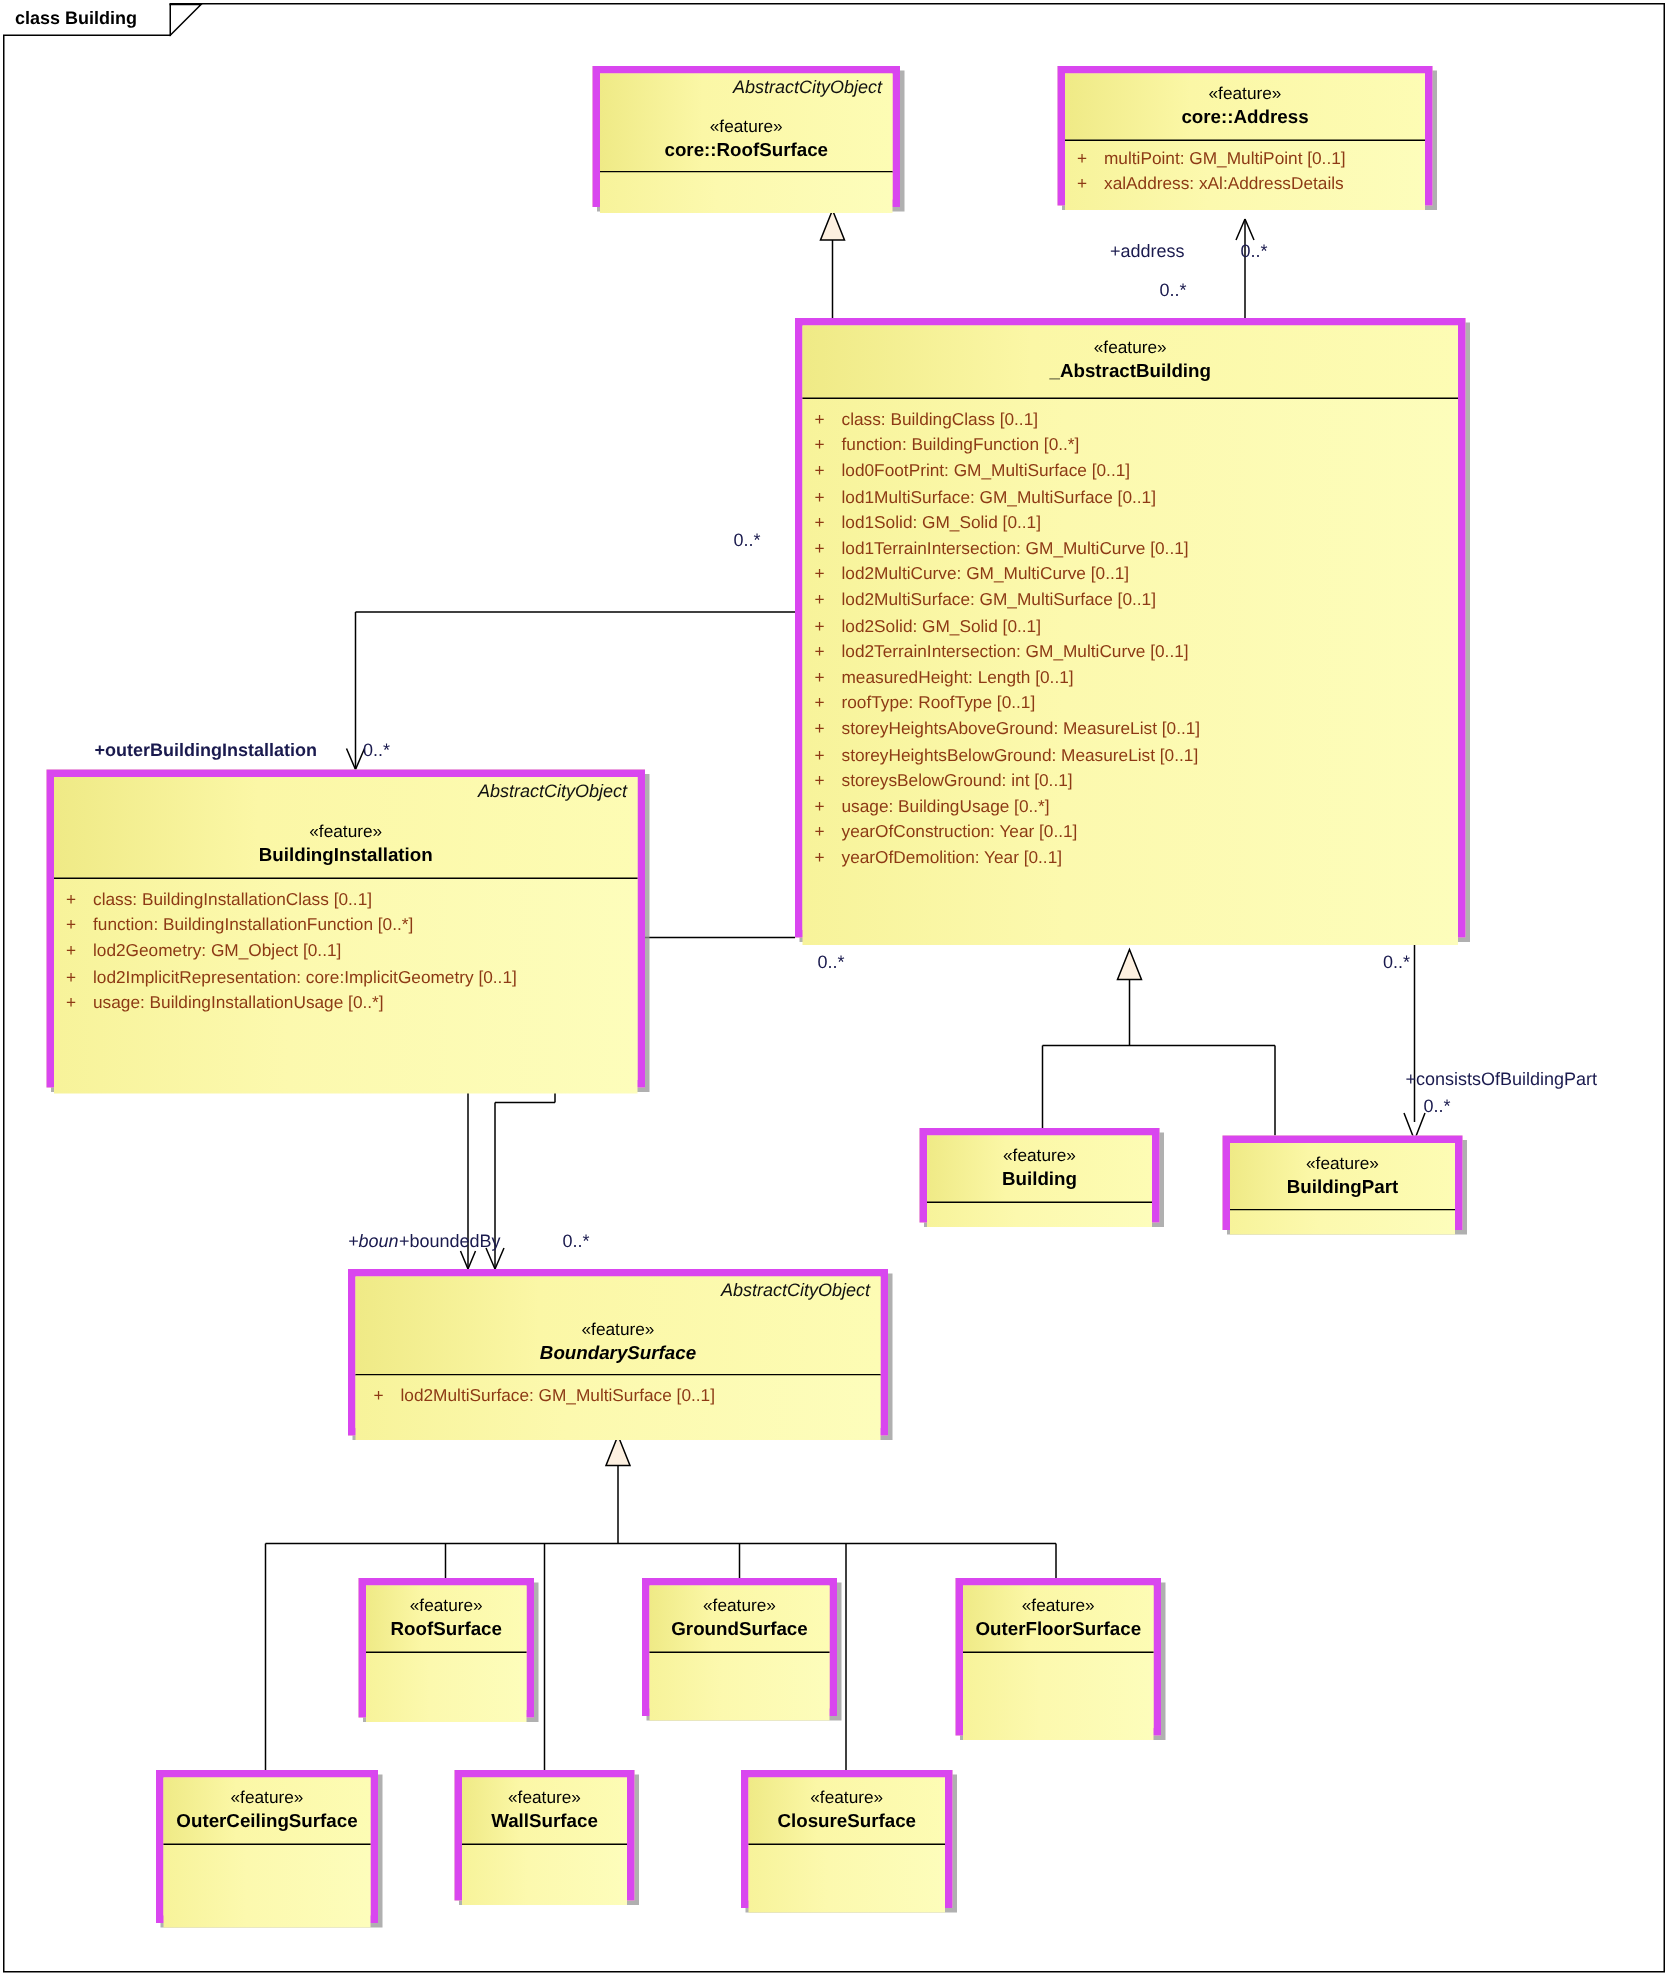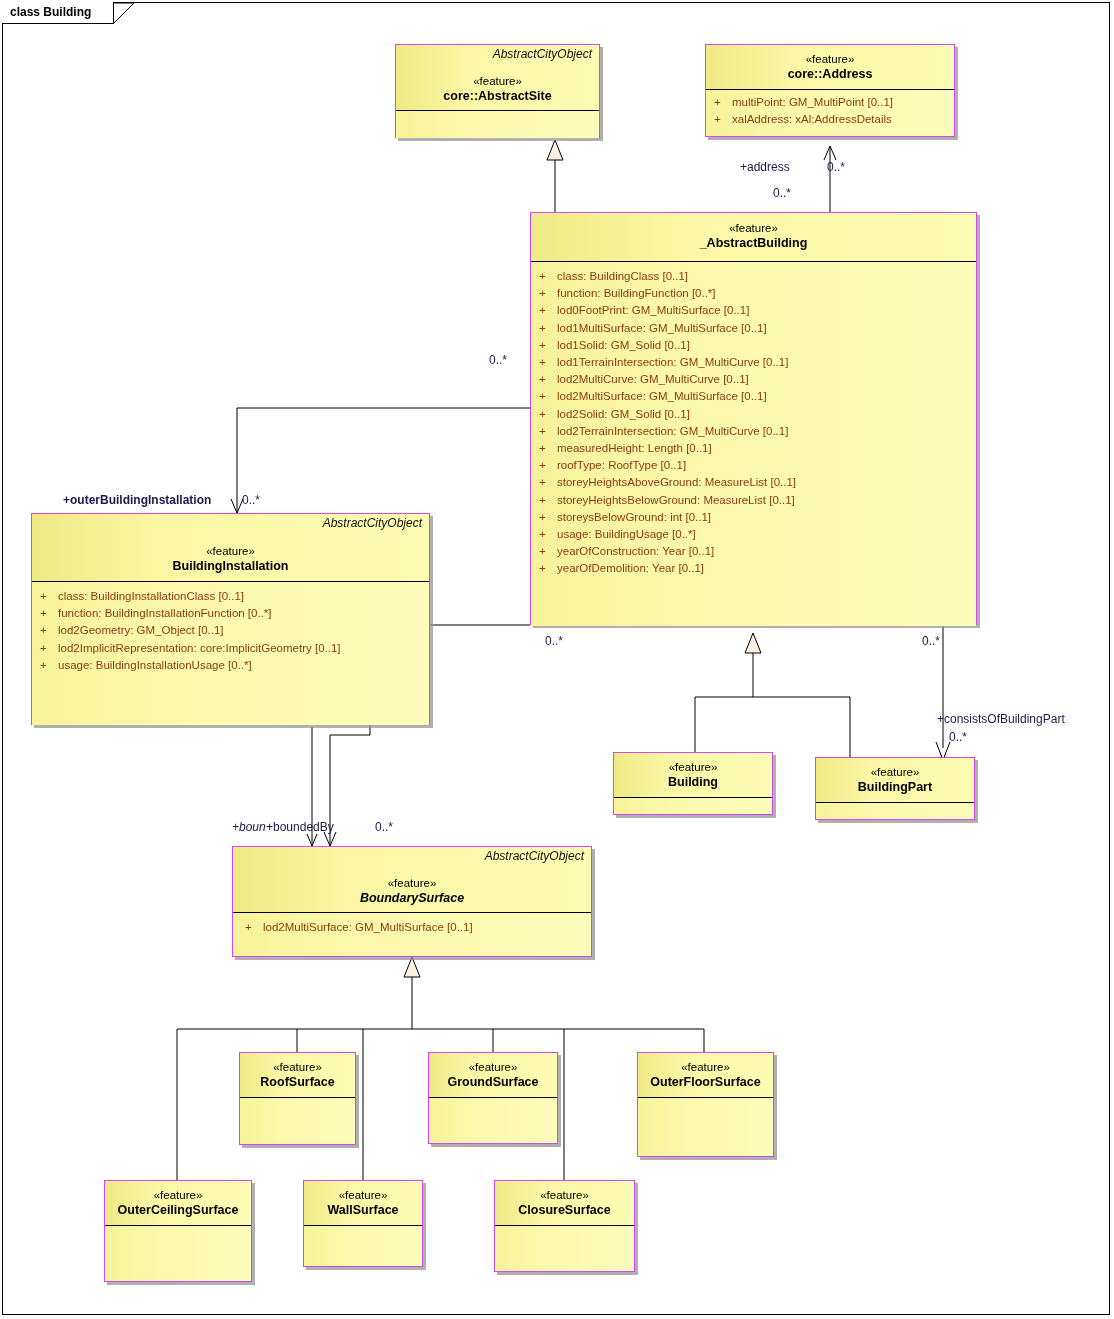--- a/index.html
+++ b/index.html
@@ -40,21 +40,21 @@
     font-size:12px;
     font-weight:bold;
     color:#000;
     white-space:nowrap;
   }
 
   
   .cls{
     position:absolute;
     box-sizing:border-box;
-    border:1px solid #d946ef;
+    border:5px solid #d946ef;
     background:#fcfba0;
     box-shadow:3px 3px 0 0 rgba(150,150,150,0.75);
   }
   .cls .hdr{
     position:relative;
     box-sizing:border-box;
     border-bottom:1px solid #000;
     background:linear-gradient(to right,#efea86 0%,#fbf7a6 35%,#fdfcb4 100%);
     padding:3px 6px 5px 6px;
     text-align:center;
@@ -171,21 +171,21 @@
     <path d="M312,846 L307,834 M312,846 L317,834" fill="none" stroke="#000" stroke-width="1"></path>
 
     <line x1="943" y1="625" x2="943" y2="748" stroke="#000" stroke-width="1"></line>
     <path d="M943,760 L936,742 M943,760 L950,742" fill="none" stroke="#000" stroke-width="1"></path>
   </svg>
 
   <div class="cls" style="left:395px;top:44px;width:205px;height:94px;">
     <div class="hdr" style="height:66px;">
       <div class="parentname">AbstractCityObject</div>
       <div class="stereo" style="margin-top:26px;">«feature»</div>
-      <div class="cname">core::AbstractSite</div>
+      <div class="cname">core::RoofSurface</div>
     </div>
     <div class="body" style="height:27px;"></div>
   </div>
 
   <div class="cls" style="left:705px;top:44px;width:250px;height:93px;">
     <div class="hdr" style="height:45px;">
       <div class="stereo" style="margin-top:4px;">«feature»</div>
       <div class="cname">core::Address</div>
     </div>
     <div class="body" style="height:46px;">

